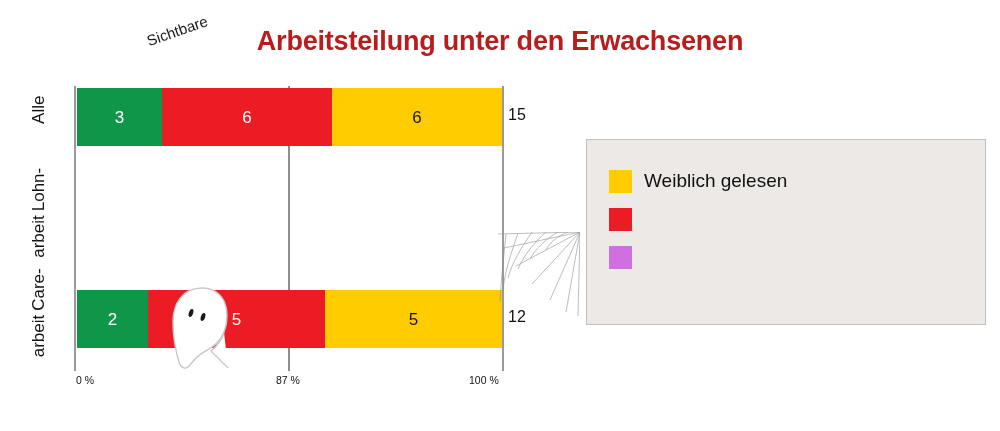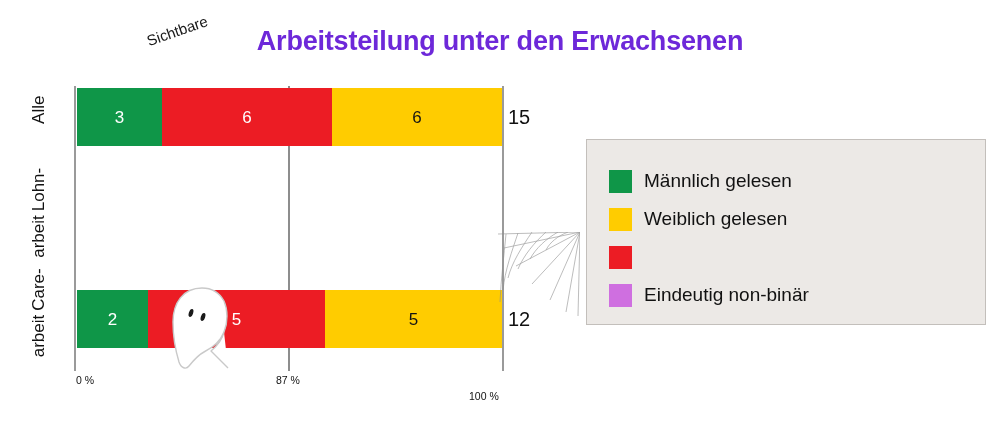--- a/index.html
+++ b/index.html
@@ -33,21 +33,21 @@
   .title-main {
     position: absolute;
     left: 0;
     top: 14px;
     width: 1000px;
     text-align: center;
     font-size: 27px;
     font-weight: bold;
     letter-spacing: -0.2px;
     white-space: nowrap;
-    color: #6d28d9;
+    color: #b91c1c;
   }
   .title-kicker {
     position: absolute;
     left: 150px;
     top: 20px;
     font-size: 15px;
     font-weight: normal;
     color: #1a1a1a;
     transform: rotate(-19deg);
     transform-origin: left bottom;
@@ -131,37 +131,37 @@
     display: flex;
     flex-direction: row-reverse;
     gap: 4px;
     justify-content: center;
   }
 
   
   .total {
     position: absolute;
     left: 508px;
-    font-size: 20px;
+    font-size: 16px;
     color: #111;
   }
   .total-alle { top: 106px; }
   .total-care { top: 308px; }
 
   
   .xtick {
     position: absolute;
     top: 374px;
     font-size: 10.5px;
     color: #111;
     white-space: nowrap;
   }
   .xtick-0   { left: 76px; }
   .xtick-50  { left: 276px; }
-  .xtick-100 { left: 469px; margin-top: 16px; }
+  .xtick-100 { left: 469px; }
 
   
   .ghost {
     position: absolute;
     left: 88px;
     top: 196px;
     width: 80px;
     height: 92px;
     pointer-events: none;
   }
@@ -295,30 +295,25 @@
   <div class="total total-alle">15</div>
   <div class="total total-care">12</div>
 
   <div class="xtick xtick-0">0 %</div>
   <div class="xtick xtick-50">87 %</div>
   <div class="xtick xtick-100">100 %</div>
 
   <div class="legend">
     <div class="legend-list">
       <div class="legend-item">
-        <span class="legend-swatch" style="background:#0f9648;"></span>
-        <span class="legend-text">Männlich gelesen</span>
-      </div>
-      <div class="legend-item">
         <span class="legend-swatch" style="background:#ffcc00;"></span>
         <span class="legend-text">Weiblich gelesen</span>
       </div>
       <div class="legend-item">
         <span class="legend-swatch" style="background:#ec1c24;"></span>
       </div>
       <div class="legend-item">
         <span class="legend-swatch" style="background:#cf6fe0;"></span>
-        <span class="legend-text">Eindeutig non-binär</span>
       </div>
     </div>
   </div>
 
 </div>
 
 </body></html>

